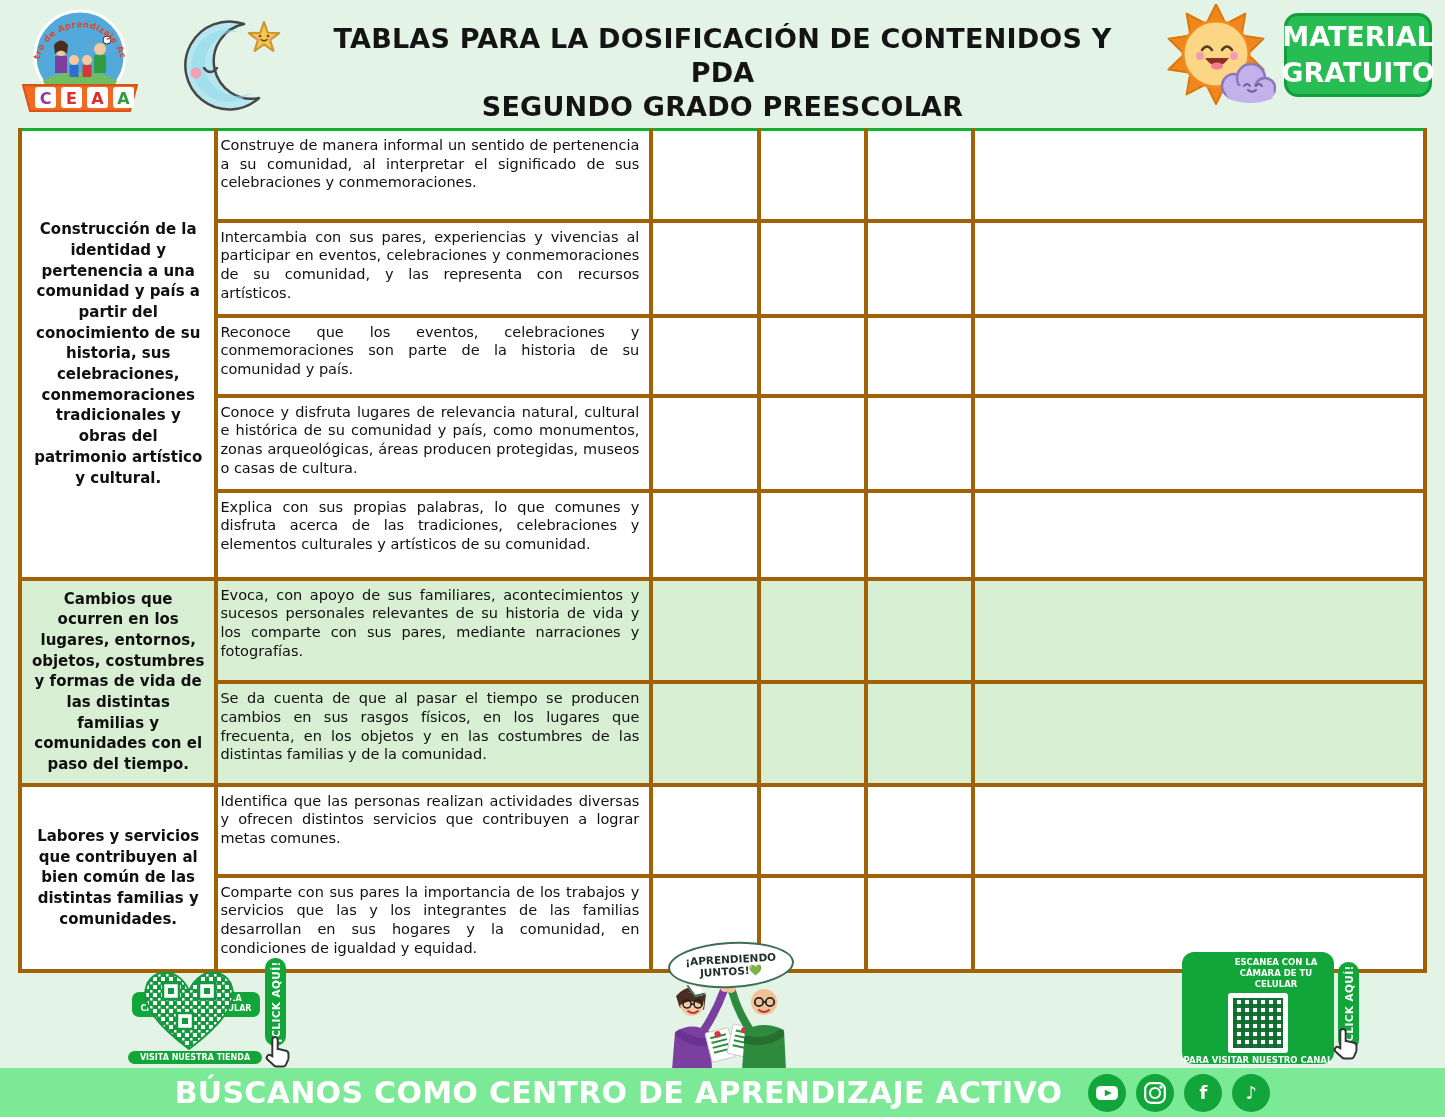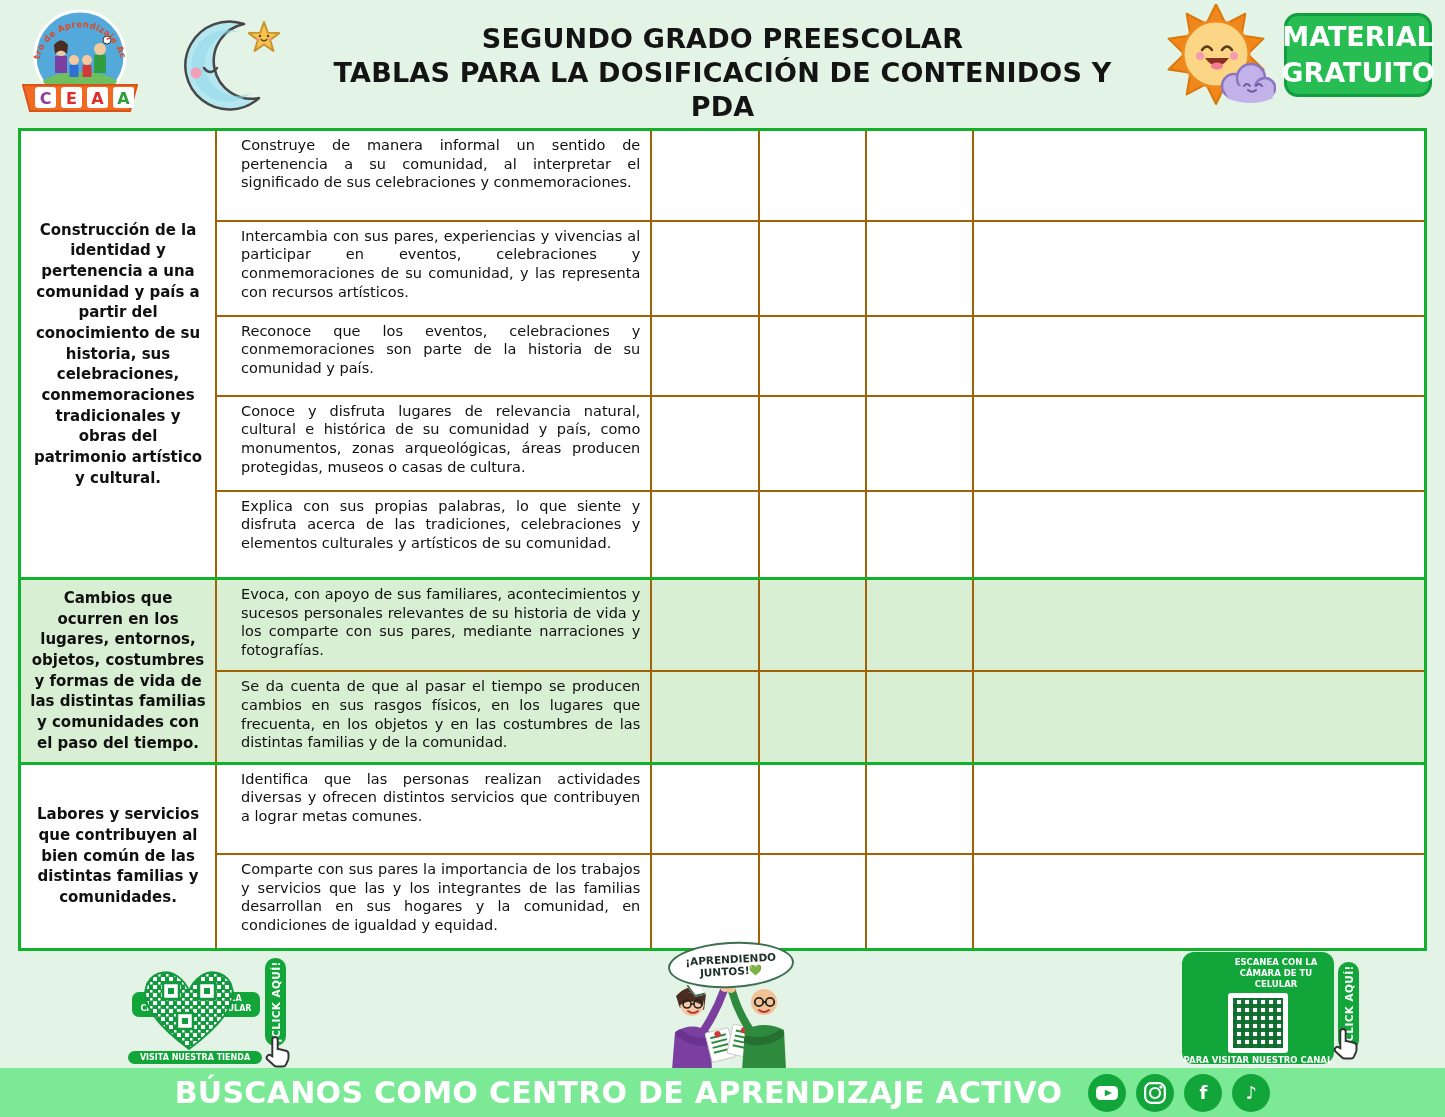--- a/index.html
+++ b/index.html
@@ -13,26 +13,26 @@
   .titles { position:absolute; left:300px; top:22px; width:845px; text-align:center; }
   .title-line { font-size:27px; font-weight:bold; color:#141414; letter-spacing:.2px; line-height:34px; }
   .subtitle   { font-size:25px; font-weight:bold; color:#1fb54b; margin-top:7px; letter-spacing:.2px; }
   .badge { position:absolute; left:1284px; top:13px; width:148px; height:84px; background:#27bd52;
            border:3px solid #119e3e; border-radius:14px; color:#fff; display:flex; flex-direction:column;
            align-items:center; justify-content:center; font-weight:bold; font-size:27px; line-height:36px; }
 
   
   .sheet-table { position:absolute; left:18px; top:128px; width:1409px; border-collapse:collapse;
                  table-layout:fixed; border:3px solid #12b12c; }
-  .sheet-table th, .sheet-table td { border:2px solid #a16207; background:#fff; }
+  .sheet-table th, .sheet-table td { border:4px solid #a16207; background:#fff; }
   .sheet-table tr.group-start > th, .sheet-table tr.group-start > td { border-top:3px solid #12b12c; }
   th.theme { font-size:15px; font-weight:bold; color:#101010; text-align:center; vertical-align:middle;
              padding:8px 9px; line-height:1.38; }
   td.pda { font-size:14.5px; color:#101010; text-align:justify; vertical-align:top;
-           padding:5px 10px 4px 24px; line-height:1.29; font-weight:400; }
+           padding:5px 10px 4px 2px; line-height:1.29; font-weight:400; }
   tr.hl > th, tr.hl > td { background:#d9efd3; }
 
   
   .pill { background:#12a53a; color:#fff; font-weight:bold; text-align:center; border-radius:7px; }
   .qr-left { position:absolute; left:108px; top:944px; width:186px; height:124px; }
   .qr-left .pill-top { position:absolute; left:24px; top:0; width:128px; font-size:8px; line-height:1.3; padding:2px 3px;margin-top:48px; }
   .qr-left .heart-qr { position:absolute; left:18px; top:17px; width:126px; height:92px; }
   .qr-left .pill-bottom { position:absolute; left:20px; top:107px; width:134px; font-size:8px; padding:2px 9px; }
   .click-v { position:absolute; width:21px; height:88px; background:#12a53a; border-radius:10px; color:#fff;
              font-weight:bold; font-size:10.5px; writing-mode:vertical-rl; transform:rotate(180deg);
@@ -125,22 +125,22 @@
       <polygon points="104,12 107.8,22.7 119.2,23.1 110.2,30 113.4,40.9 104,34.5 94.6,40.9 97.8,30 88.8,23.1 100.2,22.7" fill="#f6c452" stroke="#c9952c" stroke-width="2" stroke-linejoin="round"></polygon>
       <circle cx="100" cy="26" r="1.3" fill="#6b4a12"></circle>
         <circle cx="108" cy="26" r="1.3" fill="#6b4a12"></circle>
       <path d="M101 29.5 q3 2.6 6 0" stroke="#6b4a12" stroke-width="1.4" fill="none" stroke-linecap="round"></path>
       <circle cx="97.6" cy="29" r="1.6" fill="#f08ca2" opacity=".8"></circle>
         <circle cx="110.4" cy="29" r="1.6" fill="#f08ca2" opacity=".8"></circle>
     </svg>
   </div>
 
   <div class="titles">
+    <div class="title-line">TABLAS PARA LA DOSIFICACIÓN DE CONTENIDOS Y PDA</div>
     <div class="title-line">SEGUNDO GRADO PREESCOLAR</div>
-    <div class="title-line">TABLAS PARA LA DOSIFICACIÓN DE CONTENIDOS Y PDA</div>
     <div class="subtitle">CAMPO FORMATIVO: ÉTICA, NATURALEZA Y SOCIEDADES</div>
   </div>
 
   <div class="sun-art">
     <svg viewBox="0 0 112 110" width="112" height="110">
       <polygon points="50,-4 60.2,16.6 80.6,5.9 76.7,28.6 99.5,31.9 83,48 99.5,64.1 76.7,67.4 80.6,90.1 60.2,79.4 50,100 39.8,79.4 19.4,90.1 23.3,67.4 0.5,64.1 17,48 0.5,31.9 23.3,28.6 19.4,5.9 39.8,16.6" fill="#f0861c" stroke="#d97708" stroke-width="2" stroke-linejoin="round" transform="translate(4,4) scale(0.96)"></polygon>
       <circle cx="52" cy="50" r="33" fill="#fcd585" stroke="#ee8a1e" stroke-width="3"></circle>
       <path d="M38 46 q5 -7 10 0" stroke="#5a3b1a" stroke-width="2.5" fill="none" stroke-linecap="round"></path>
       <path d="M58 46 q5 -7 10 0" stroke="#5a3b1a" stroke-width="2.5" fill="none" stroke-linecap="round"></path>
       <circle cx="36" cy="52" r="4" fill="#f39bb0"></circle>
@@ -199,21 +199,21 @@
         <td class="blank wide"></td>
       </tr>
       <tr style="height:95px">
         <td class="pda">Conoce y disfruta lugares de relevancia natural, cultural e histórica de su comunidad y país, como monumentos, zonas arqueológicas, áreas producen protegidas, museos o casas de cultura.</td>
         <td class="blank"></td>
         <td class="blank"></td>
         <td class="blank"></td>
         <td class="blank wide"></td>
       </tr>
       <tr style="height:88px">
-        <td class="pda">Explica con sus propias palabras, lo que siente y disfruta acerca de las tradiciones, celebraciones y elementos culturales y artísticos de su comunidad.</td>
+        <td class="pda">Explica con sus propias palabras, lo que comunes y disfruta acerca de las tradiciones, celebraciones y elementos culturales y artísticos de su comunidad.</td>
         <td class="blank"></td>
         <td class="blank"></td>
         <td class="blank"></td>
         <td class="blank wide"></td>
       </tr>
 
       <tr class="group-start hl" style="height:91px">
         <th class="theme" rowspan="2">Cambios que ocurren en los lugares, entornos, objetos, costumbres y formas de vida de las distintas familias y comunidades con el paso del tiempo.</th>
         <td class="pda">Evoca, con apoyo de sus familiares, acontecimientos y sucesos personales relevantes de su historia de vida y los comparte con sus pares, mediante narraciones y fotografías.</td>
         <td class="blank"></td>

